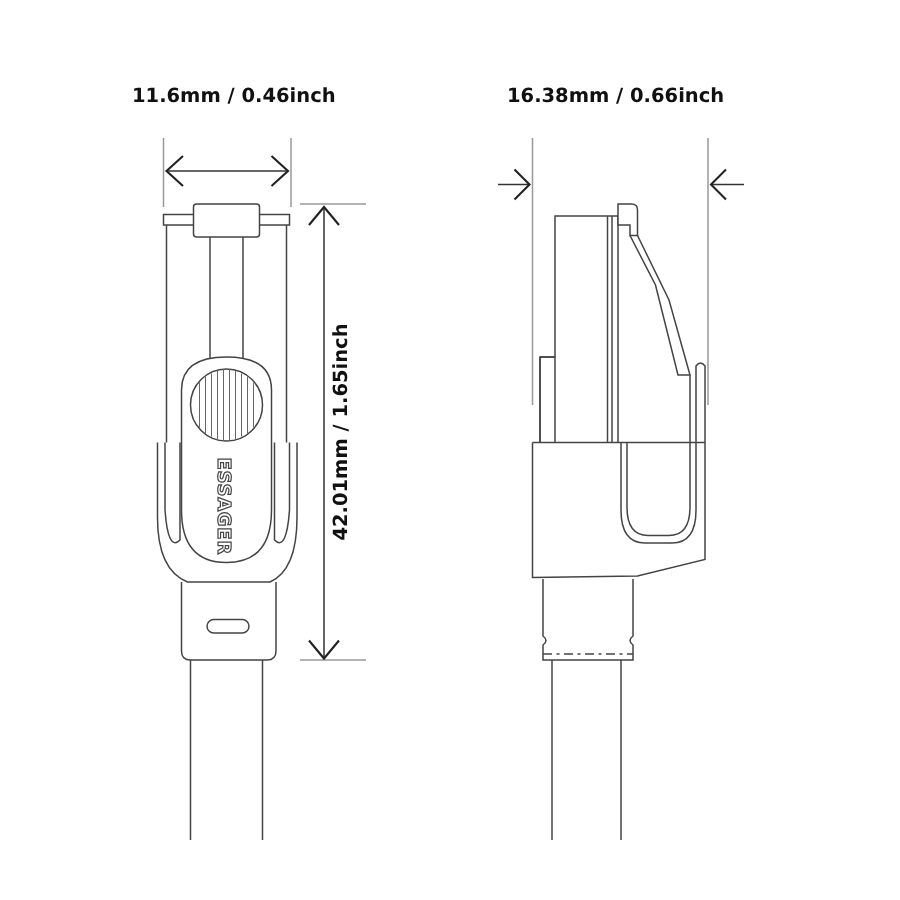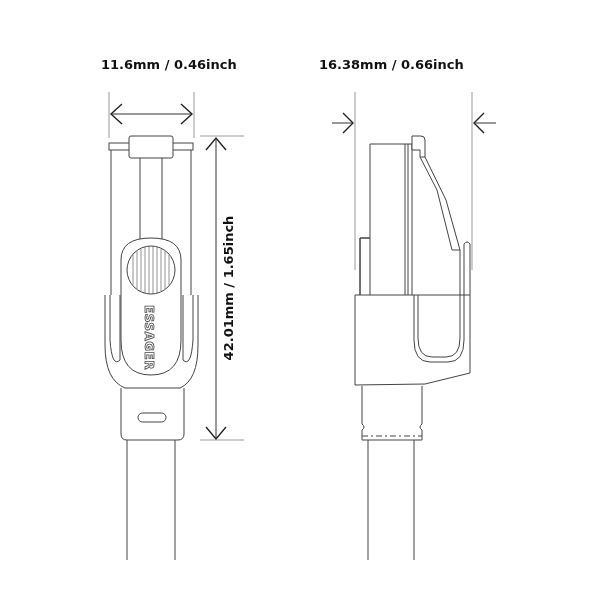--- a/index.html
+++ b/index.html
@@ -1,19 +1,19 @@
 <!DOCTYPE html>
 <html><head>
   <meta charset="utf-8">
   <style>
     html, body { margin: 0; padding: 0; background: #ffffff; }
     body { width: 600px; height: 600px; position: relative; overflow: hidden; font-family: "DejaVu Sans", sans-serif; }
     .label { position: absolute; font-weight: bold; font-size: 13px; color: #111; white-space: nowrap; }
-    #lbl-width-front { left: 88px; top: 57px; margin-left: 13px; }
-    #lbl-width-side { left: 319px; top: 57px; }
+    #lbl-width-front { left: 88px; top: 57px; }
+    #lbl-width-side { left: 338px; top: 57px; }
     #lbl-height { left: 228px; top: 288px; transform: translate(-50%, -50%) rotate(-90deg); }
     svg { position: absolute; left: 0; top: 0; }
   </style>
 </head>
 <body>
 
 <div class="label" id="lbl-width-front">11.6mm / 0.46inch</div>
 <div class="label" id="lbl-width-side">16.38mm / 0.66inch</div>
 <div class="label" id="lbl-height">42.01mm / 1.65inch</div>
 

